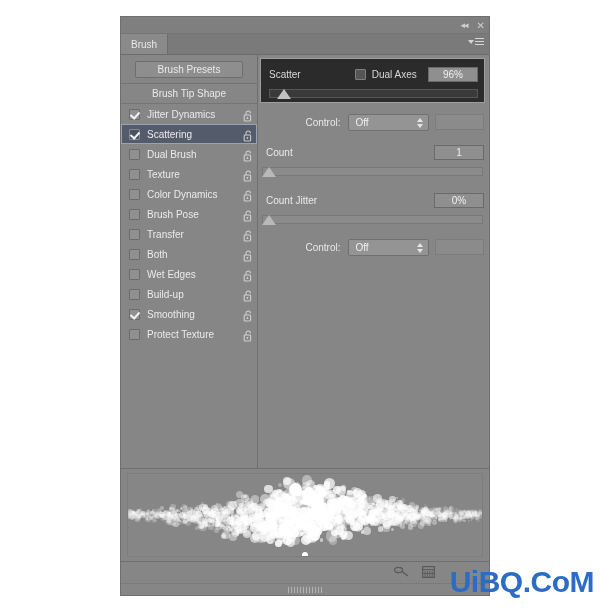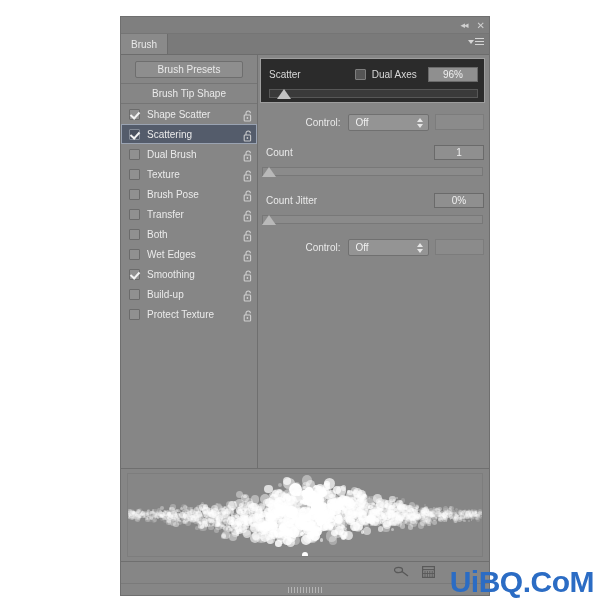--- a/index.html
+++ b/index.html
@@ -386,21 +386,21 @@
     <div class="left-col">
       <div class="presets-wrap">
         <button class="presets-btn">Brush Presets</button>
       </div>
       <div class="tipshape-row">
         <span>Brush Tip Shape</span>
       </div>
       <div class="opt-list" id="opt-list">
           <div class="opt-row">
             <span class="chk on"></span>
-            <span class="opt-label">Shape Scatter</span>
+            <span class="opt-label">Jitter Dynamics</span>
             <span class="lock-icon"><svg viewBox="0 0 10 12" width="10" height="12">
                 <path d="M3 5 V3.2 A2.2 2.2 0 0 1 7.4 3.2" fill="none" stroke="#dcdcdc" stroke-width="1.1"></path>
                 <rect x="1.2" y="5" width="6.4" height="6" rx="0.8" fill="none" stroke="#dcdcdc" stroke-width="1.1"></rect>
                 <circle cx="4.4" cy="8" r="0.9" fill="#dcdcdc"></circle>
               </svg></span>
           </div>
           <div class="opt-row selected">
             <span class="chk on"></span>
             <span class="opt-label">Scattering</span>
             <span class="lock-icon"><svg viewBox="0 0 10 12" width="10" height="12">
@@ -414,20 +414,29 @@
             <span class="opt-label">Dual Brush</span>
             <span class="lock-icon"><svg viewBox="0 0 10 12" width="10" height="12">
                 <path d="M3 5 V3.2 A2.2 2.2 0 0 1 7.4 3.2" fill="none" stroke="#dcdcdc" stroke-width="1.1"></path>
                 <rect x="1.2" y="5" width="6.4" height="6" rx="0.8" fill="none" stroke="#dcdcdc" stroke-width="1.1"></rect>
                 <circle cx="4.4" cy="8" r="0.9" fill="#dcdcdc"></circle>
               </svg></span>
           </div>
           <div class="opt-row">
             <span class="chk"></span>
             <span class="opt-label">Texture</span>
+            <span class="lock-icon"><svg viewBox="0 0 10 12" width="10" height="12">
+                <path d="M3 5 V3.2 A2.2 2.2 0 0 1 7.4 3.2" fill="none" stroke="#dcdcdc" stroke-width="1.1"></path>
+                <rect x="1.2" y="5" width="6.4" height="6" rx="0.8" fill="none" stroke="#dcdcdc" stroke-width="1.1"></rect>
+                <circle cx="4.4" cy="8" r="0.9" fill="#dcdcdc"></circle>
+              </svg></span>
+          </div>
+          <div class="opt-row">
+            <span class="chk"></span>
+            <span class="opt-label">Color Dynamics</span>
             <span class="lock-icon"><svg viewBox="0 0 10 12" width="10" height="12">
                 <path d="M3 5 V3.2 A2.2 2.2 0 0 1 7.4 3.2" fill="none" stroke="#dcdcdc" stroke-width="1.1"></path>
                 <rect x="1.2" y="5" width="6.4" height="6" rx="0.8" fill="none" stroke="#dcdcdc" stroke-width="1.1"></rect>
                 <circle cx="4.4" cy="8" r="0.9" fill="#dcdcdc"></circle>
               </svg></span>
           </div>
           <div class="opt-row">
             <span class="chk"></span>
             <span class="opt-label">Brush Pose</span>
             <span class="lock-icon"><svg viewBox="0 0 10 12" width="10" height="12">
@@ -457,31 +466,31 @@
           <div class="opt-row">
             <span class="chk"></span>
             <span class="opt-label">Wet Edges</span>
             <span class="lock-icon"><svg viewBox="0 0 10 12" width="10" height="12">
                 <path d="M3 5 V3.2 A2.2 2.2 0 0 1 7.4 3.2" fill="none" stroke="#dcdcdc" stroke-width="1.1"></path>
                 <rect x="1.2" y="5" width="6.4" height="6" rx="0.8" fill="none" stroke="#dcdcdc" stroke-width="1.1"></rect>
                 <circle cx="4.4" cy="8" r="0.9" fill="#dcdcdc"></circle>
               </svg></span>
           </div>
           <div class="opt-row">
-            <span class="chk on"></span>
-            <span class="opt-label">Smoothing</span>
+            <span class="chk"></span>
+            <span class="opt-label">Build-up</span>
             <span class="lock-icon"><svg viewBox="0 0 10 12" width="10" height="12">
                 <path d="M3 5 V3.2 A2.2 2.2 0 0 1 7.4 3.2" fill="none" stroke="#dcdcdc" stroke-width="1.1"></path>
                 <rect x="1.2" y="5" width="6.4" height="6" rx="0.8" fill="none" stroke="#dcdcdc" stroke-width="1.1"></rect>
                 <circle cx="4.4" cy="8" r="0.9" fill="#dcdcdc"></circle>
               </svg></span>
           </div>
           <div class="opt-row">
-            <span class="chk"></span>
-            <span class="opt-label">Build-up</span>
+            <span class="chk on"></span>
+            <span class="opt-label">Smoothing</span>
             <span class="lock-icon"><svg viewBox="0 0 10 12" width="10" height="12">
                 <path d="M3 5 V3.2 A2.2 2.2 0 0 1 7.4 3.2" fill="none" stroke="#dcdcdc" stroke-width="1.1"></path>
                 <rect x="1.2" y="5" width="6.4" height="6" rx="0.8" fill="none" stroke="#dcdcdc" stroke-width="1.1"></rect>
                 <circle cx="4.4" cy="8" r="0.9" fill="#dcdcdc"></circle>
               </svg></span>
           </div>
           <div class="opt-row">
             <span class="chk"></span>
             <span class="opt-label">Protect Texture</span>
             <span class="lock-icon"><svg viewBox="0 0 10 12" width="10" height="12">

